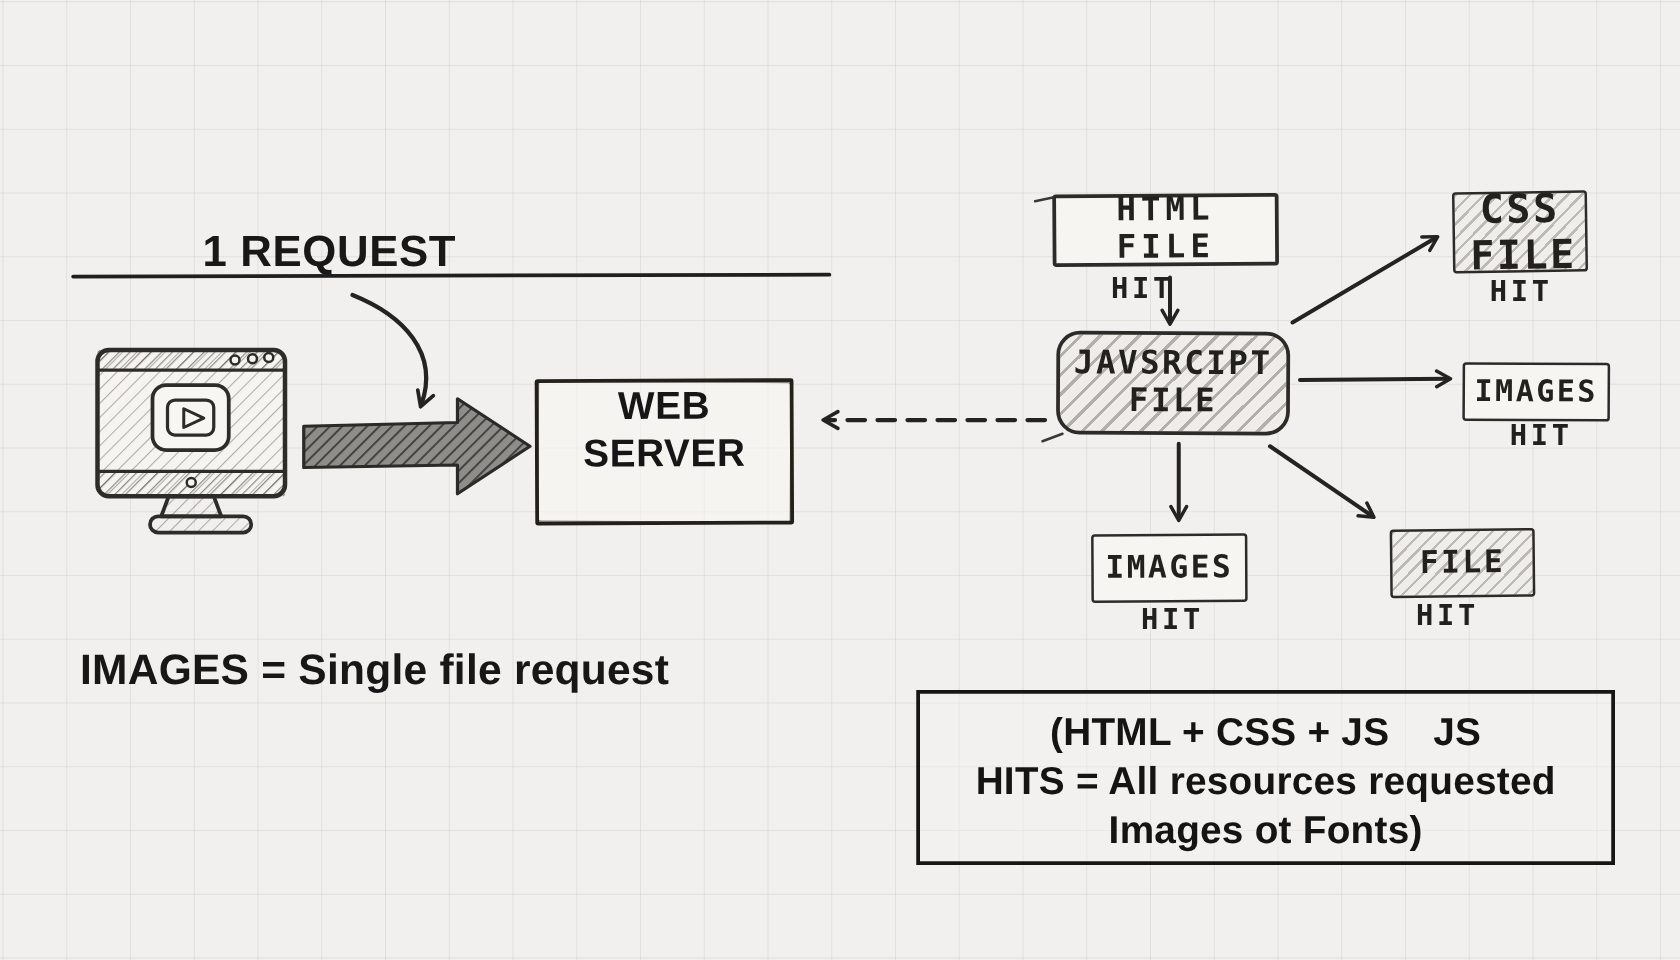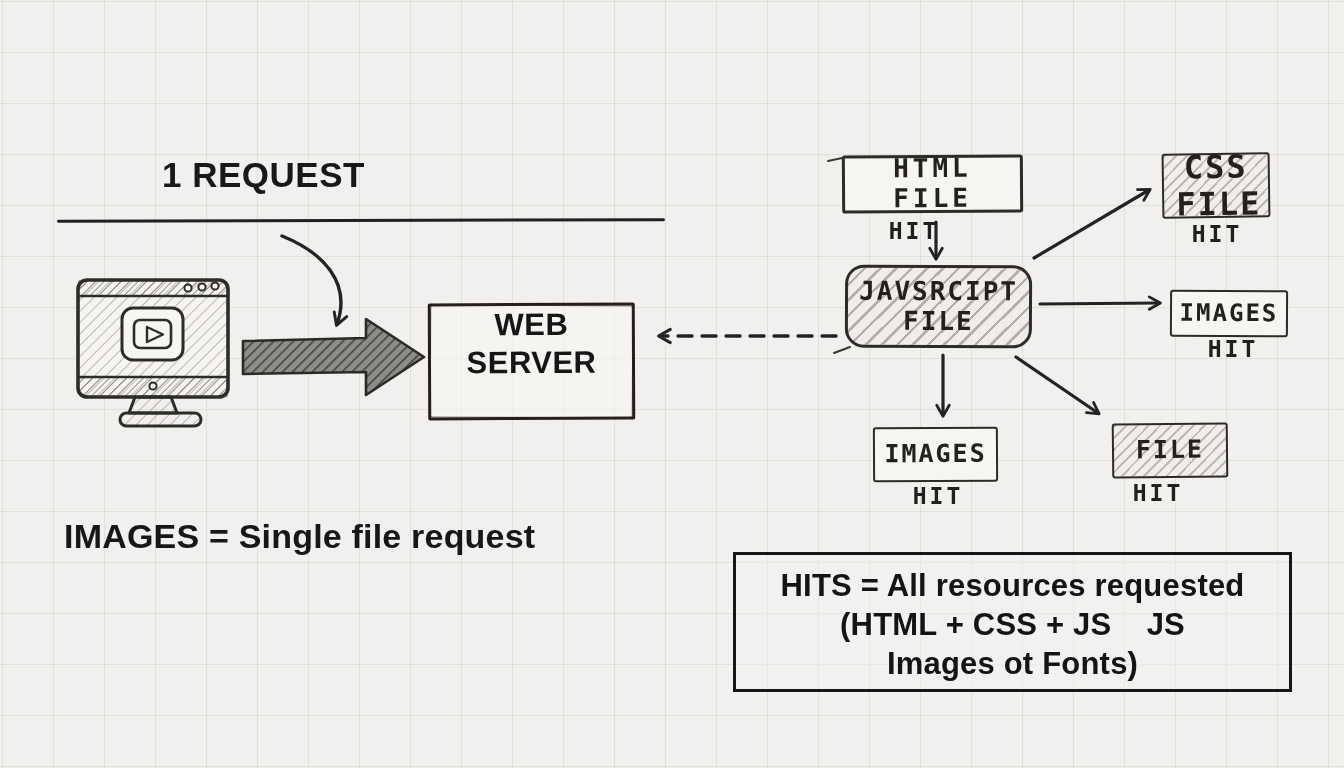--- a/index.html
+++ b/index.html
@@ -110,21 +110,21 @@
     <path d="M1040 304 L1159 303" fill="none" stroke="#232323" stroke-width="3.2" stroke-linecap="round" marker-end="url(#vArrow)"></path>
 
     <path d="M943 355 L943 415" fill="none" stroke="#232323" stroke-width="3.2" stroke-linecap="round" marker-end="url(#vArrow)"></path>
 
     <path d="M1016 357 L1098 413" fill="none" stroke="#232323" stroke-width="3.2" stroke-linecap="round" marker-end="url(#vArrow)"></path>
 
     <path d="M828 161 L847 157" stroke="#3a3834" stroke-width="2" stroke-linecap="round"></path>
     <path d="M834 353 L850 347" stroke="#3a3834" stroke-width="2" stroke-linecap="round"></path>
   </svg>
 
-  <div class="abs big-title" style="left:162px; top:155px;">1 REQUEST</div>
+  <div class="abs big-title" style="left:162px; top:182px;">1 REQUEST</div>
   <div class="abs underline" style="left:57px; top:219px; width:608px;"></div>
 
   <svg class="abs" style="left:68px; top:266px;" width="170" height="170" viewBox="0 0 170 170">
     <defs>
       <pattern id="mHatch" patternUnits="userSpaceOnUse" width="8" height="8" patternTransform="rotate(45)">
         <line x1="0" y1="0" x2="0" y2="8" stroke="rgba(72,68,62,0.40)" stroke-width="1.7"></line>
       </pattern>
       <pattern id="mHatchD" patternUnits="userSpaceOnUse" width="6" height="6" patternTransform="rotate(45)">
         <line x1="0" y1="0" x2="0" y2="6" stroke="rgba(62,58,53,0.55)" stroke-width="2"></line>
       </pattern>
@@ -181,18 +181,18 @@
     <span class="nlabel" style="font-size:25px;">IMAGES</span>
   </div>
   <div class="hit" style="left:903px; top:483px;">HIT</div>
 
   <div class="abs node hatch-fine" style="left:1112px; top:423px; width:116px; height:55px; transform:rotate(-0.6deg);">
     <span class="nlabel" style="font-size:25px;">FILE</span>
   </div>
   <div class="hit" style="left:1123px; top:480px;">HIT</div>
 
   <div class="abs hits-box" style="left:733px; top:552px; width:559px; height:140px;">
+    <div class="note-line">(HTML + CSS + JS    JS</div>
     <div class="note-line">HITS = All resources requested</div>
-    <div class="note-line">(HTML + CSS + JS    JS</div>
     <div class="note-line">Images ot Fonts)</div>
   </div>
 
 </div>
 
 </body></html>

